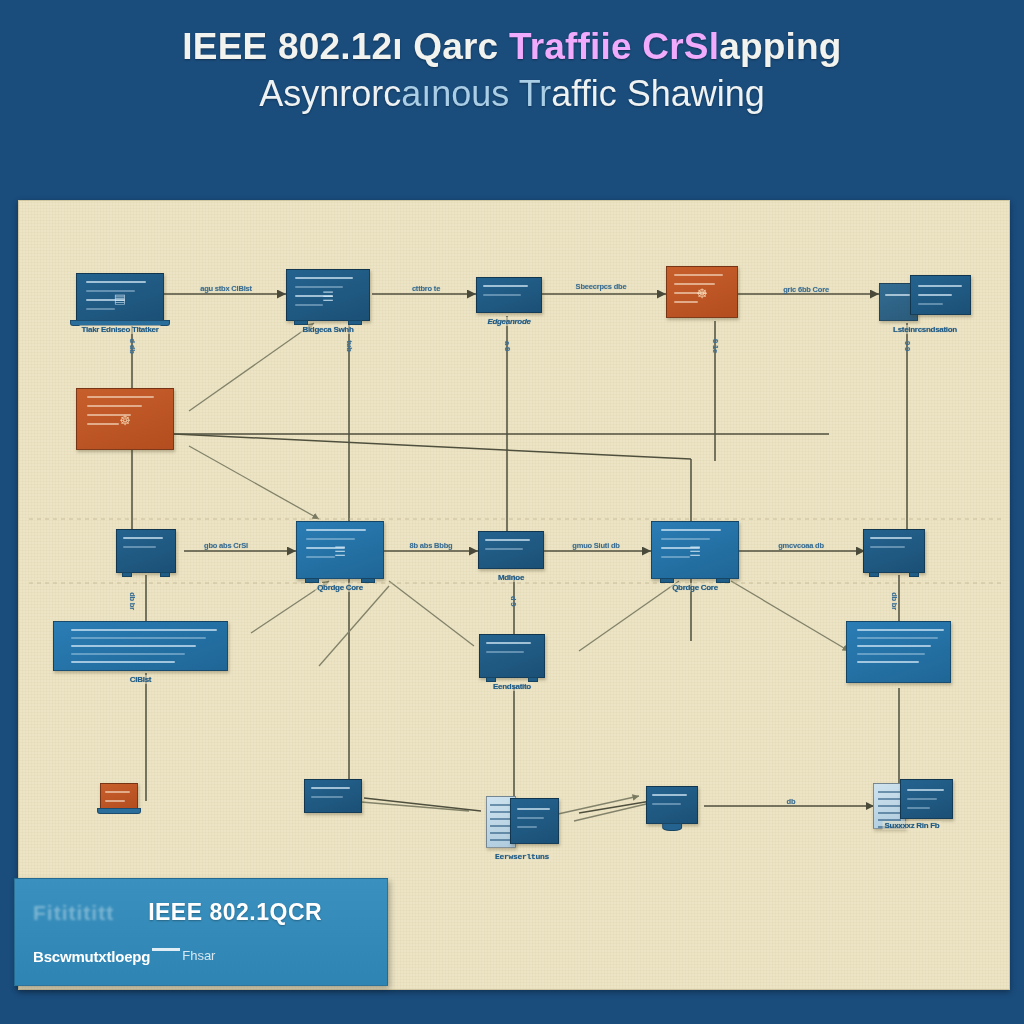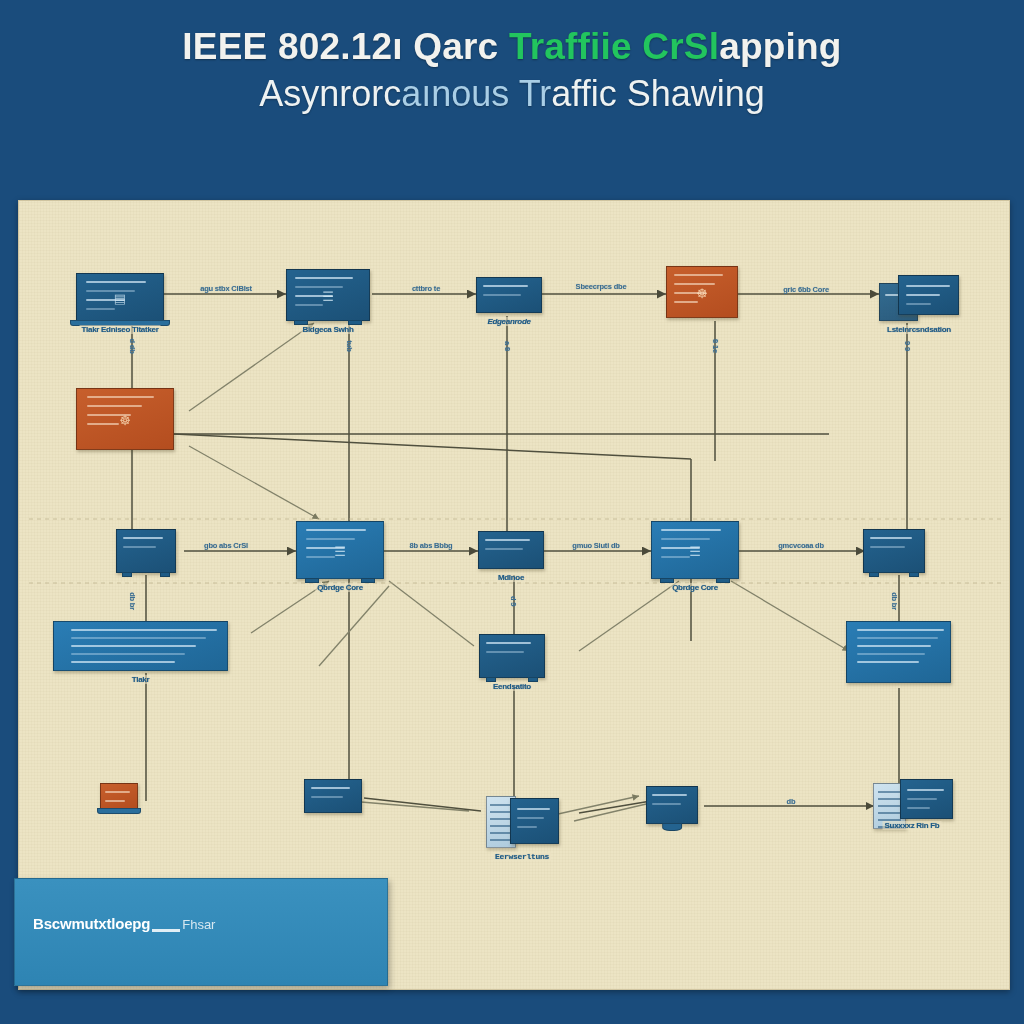--- a/index.html
+++ b/index.html
@@ -25,21 +25,21 @@
   }
   #title-line1 {
     font-size: 37px;
     font-weight: bold;
     letter-spacing: 0.2px;
     line-height: 50px;
     color: #f2f2ee;
     text-shadow: 0 1px 2px rgba(0,0,0,0.35);
     white-space: nowrap;
   }
-  #title-line1 .fade1 { color: #22c55e; text-align: right; }
+  #title-line1 .fade1 { color: #f0abfc; text-align: right; }
   #title-line2 {
     font-size: 36px;
     font-weight: normal;
     line-height: 44px;
     color: #eef2f2;
     text-shadow: 0 1px 2px rgba(0,0,0,0.3);
     white-space: nowrap;
   }
   #title-line2 .fade1 { color: #a9cee6; }
 
@@ -187,21 +187,21 @@
     color: rgba(255,255,255,0.34);
     filter: blur(1.1px);
     letter-spacing: 1px;
   }
   #legend-title {
     font-size: 23px; font-weight: bold;
     letter-spacing: 0.5px;
     text-shadow: 0 1px 2px rgba(0,0,0,0.28);
   }
   #legend-items {
-    display: flex; align-items: flex-end; gap: 2px;
+    display: flex; align-items: flex-start; gap: 2px;
     margin-top: 22px;
   }
   #legend-item-1 {
     font-size: 15px; font-weight: bold;
     filter: blur(0.5px);
     letter-spacing: -0.2px;
   }
   #legend-dash {
     display: inline-block;
     width: 28px; height: 3px;
@@ -326,21 +326,21 @@
       </div>
       <div class="node" style="left: 647px; top: 65px; width: 72px; height: 52px;">
         <div class="box orange" style="width: 100%; height: 100%;">
           <div class="tl org" style="left: 10%; width: 70%; top: 7px;"></div>
           <div class="tl dim org" style="left: 10%; width: 58%; top: 16px;"></div>
           <div class="tl org" style="left: 10%; width: 46%; top: 25px;"></div>
           <div class="tl dim org" style="left: 10%; width: 34%; top: 34px;"></div>
           <span class="glyph org">☸</span>
         </div>
       </div>
-      <div class="node" style="left: 860px; top: 74px; width: 80px; height: 46px;">
+      <div class="node" style="left: 860px; top: 74px; width: 92px; height: 46px;">
         <div class="box blue-dark" style="position: absolute; left: 0px; top: 8px; width: 39px; height: 38px; opacity: 0.92;">
           <div class="tl" style="left: 14%; width: 66%; top: 10px;"></div>
         </div>
         <div class="box blue-dark" style="position: absolute; right: 0px; top: 0px; width: 61px; height: 40px;">
           <div class="tl" style="left: 12%; width: 74%; top: 9px;"></div>
           <div class="tl" style="left: 12%; width: 58%; top: 18px;"></div>
           <div class="tl dim" style="left: 12%; width: 42%; top: 27px;"></div>
         </div>
         <span class="caption" style="top: 50px;">Lsteinrcsndsation</span>
       </div>
@@ -401,21 +401,21 @@
         <div class="foot r"></div>
       </div>
       <div class="node" style="left: 34px; top: 420px; width: 175px; height: 50px;">
         <div class="box blue-mid" style="width: 100%; height: 100%;">
           <div class="tl" style="left: 10%; width: 84%; top: 7px;"></div>
           <div class="tl dim" style="left: 10%; width: 78%; top: 15px;"></div>
           <div class="tl" style="left: 10%; width: 72%; top: 23px;"></div>
           <div class="tl dim" style="left: 10%; width: 66%; top: 31px;"></div>
           <div class="tl" style="left: 10%; width: 60%; top: 39px;"></div>
         </div>
-        <span class="caption" style="top: 54px;">Tlakr</span>
+        <span class="caption" style="top: 54px;">CIBIst</span>
       </div>
       <div class="node" style="left: 460px; top: 433px; width: 66px; height: 44px;">
         <div class="box blue-dark" style="width: 100%; height: 100%;">
           <div class="tl" style="left: 10%; width: 70%; top: 7px;"></div>
           <div class="tl dim" style="left: 10%; width: 58%; top: 16px;"></div>
         </div>
         <div class="foot l"></div>
         <div class="foot r"></div>
         <span class="caption" style="top: 48px;">Eendsatito</span>
       </div>
@@ -496,18 +496,22 @@
       <span class="edge-label" style="left: 577px; top: 344px;">gmuo Siuti  db</span>
       <span class="edge-label" style="left: 782px; top: 344px;">gmcvcoaa  db</span>
       <span class="edge-label vert" style="left: 113px; top: 400px;">db  br</span>
       <span class="edge-label vert" style="left: 494px; top: 400px;">d 9</span>
       <span class="edge-label vert" style="left: 875px; top: 400px;">db br</span>
       <span class="edge-label" style="left: 772px; top: 600px;">db</span>
     </div>
 </div>
 
 <div id="legend">
+  <div id="legend-title-row">
+    <span id="legend-title-ghost">Fititititt</span>
+    <span id="legend-title">IEEE 802.1QCR</span>
+  </div>
   <div id="legend-items">
     <span id="legend-item-1">Bscwmutxtloepg</span>
     <span id="legend-dash"></span>
     <span id="legend-item-2">Fhsar</span>
   </div>
 </div>
 
 </body></html>

